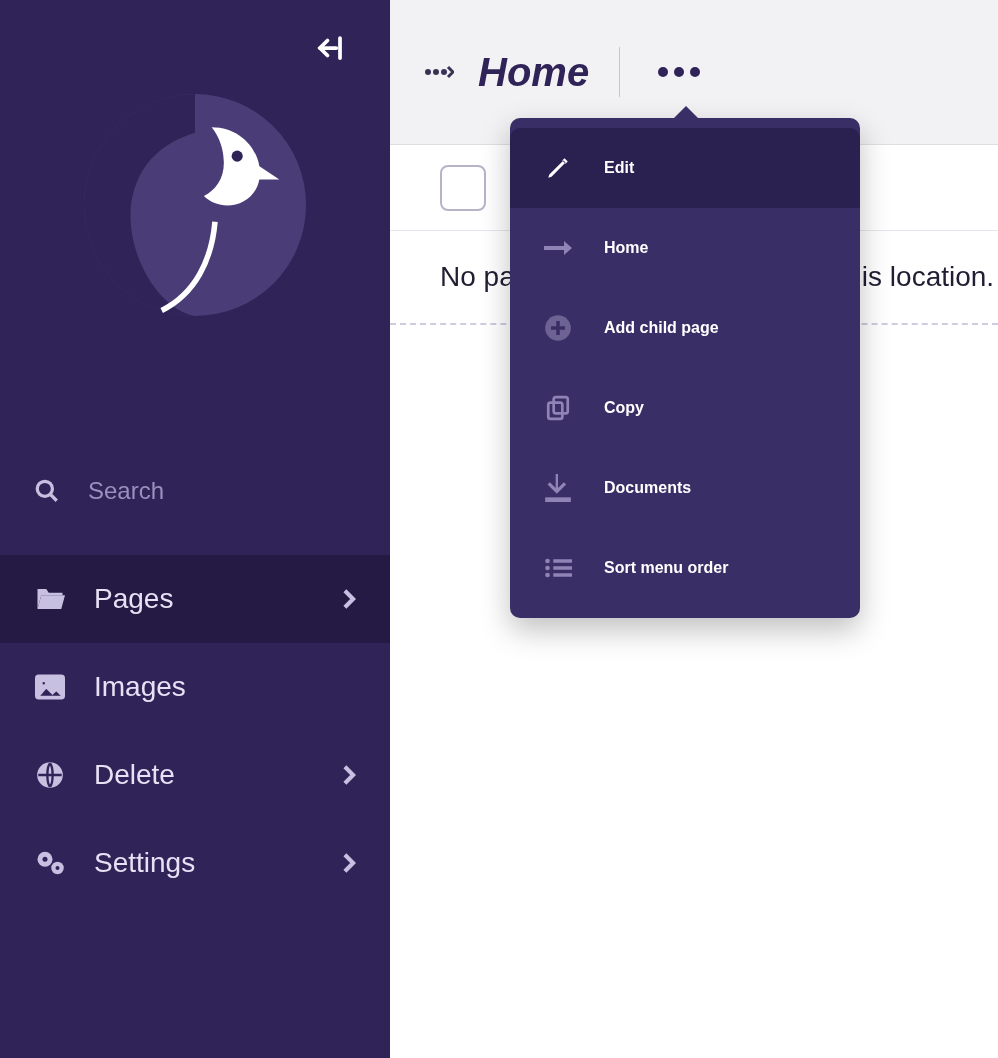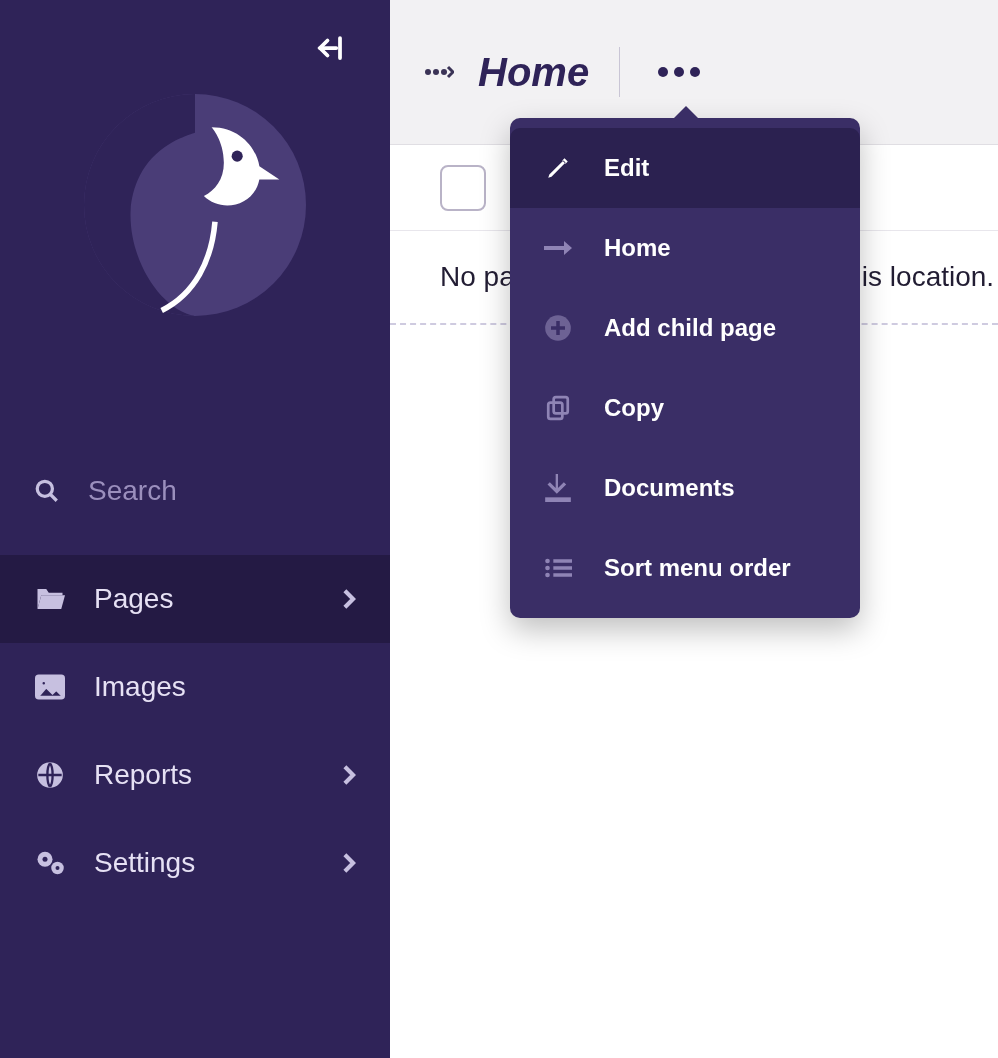--- a/index.html
+++ b/index.html
@@ -52,21 +52,21 @@
     align-items: center;
     padding: 0 34px;
     gap: 28px;
   }
   .search-row .icon { width: 32px; display:flex; justify-content:center; }
   .search-row input {
     flex: 1;
     background: transparent;
     border: none;
     outline: none;
-    font-size: 28px;
+    font-size: 24px;
     color: #fff;
   }
   .search-row input::placeholder { color: #9b8fbd; }
 
   .nav {
     position: absolute;
     top: 527px;
     left: 0; width: 100%; margin-top: 28px;
   }
   .nav-item {
@@ -188,21 +188,21 @@
     background: #2b2150;
     border-top-left-radius: 10px;
     border-top-right-radius: 10px;
   }
   .dropdown-item .dicon {
     width: 32px;
     display:flex; justify-content:center;
     color:#b9b0d6;
   }
   .dropdown-item .dlabel {
-    font-size: 24px;
+    font-size: 16px;
     font-weight: 700;
   }
 
 </style>
 </head>
 <body>
 
 <aside class="sidebar">
 
   <div class="sidebar-collapse">
@@ -262,21 +262,21 @@
     </div>
 
 
     <div class="nav-item">
       <span class="icon">
         <svg width="28" height="28" viewBox="0 0 24 24" fill="none" stroke="#c7c0e0" stroke-width="2">
           <circle cx="12" cy="12" r="10" fill="#c7c0e0"></circle>
           <path d="M2 12h20M12 2c3 3 3 17 0 20M12 2c-3 3-3 17 0 20" stroke="#2f2358"></path>
         </svg>
       </span>
-      <span class="label">Reports</span>
+      <span class="label">Delete</span>
       <span class="chev">
         <svg width="14" height="22" viewBox="0 0 10 16" fill="none" stroke="currentColor" stroke-width="3">
             <polyline points="2 2 8 8 2 14"></polyline>
           </svg>
       </span>
     </div>
 
     <div class="nav-item">
       <span class="icon">
         <svg width="30" height="28" viewBox="0 0 24 22" fill="#c7c0e0">

